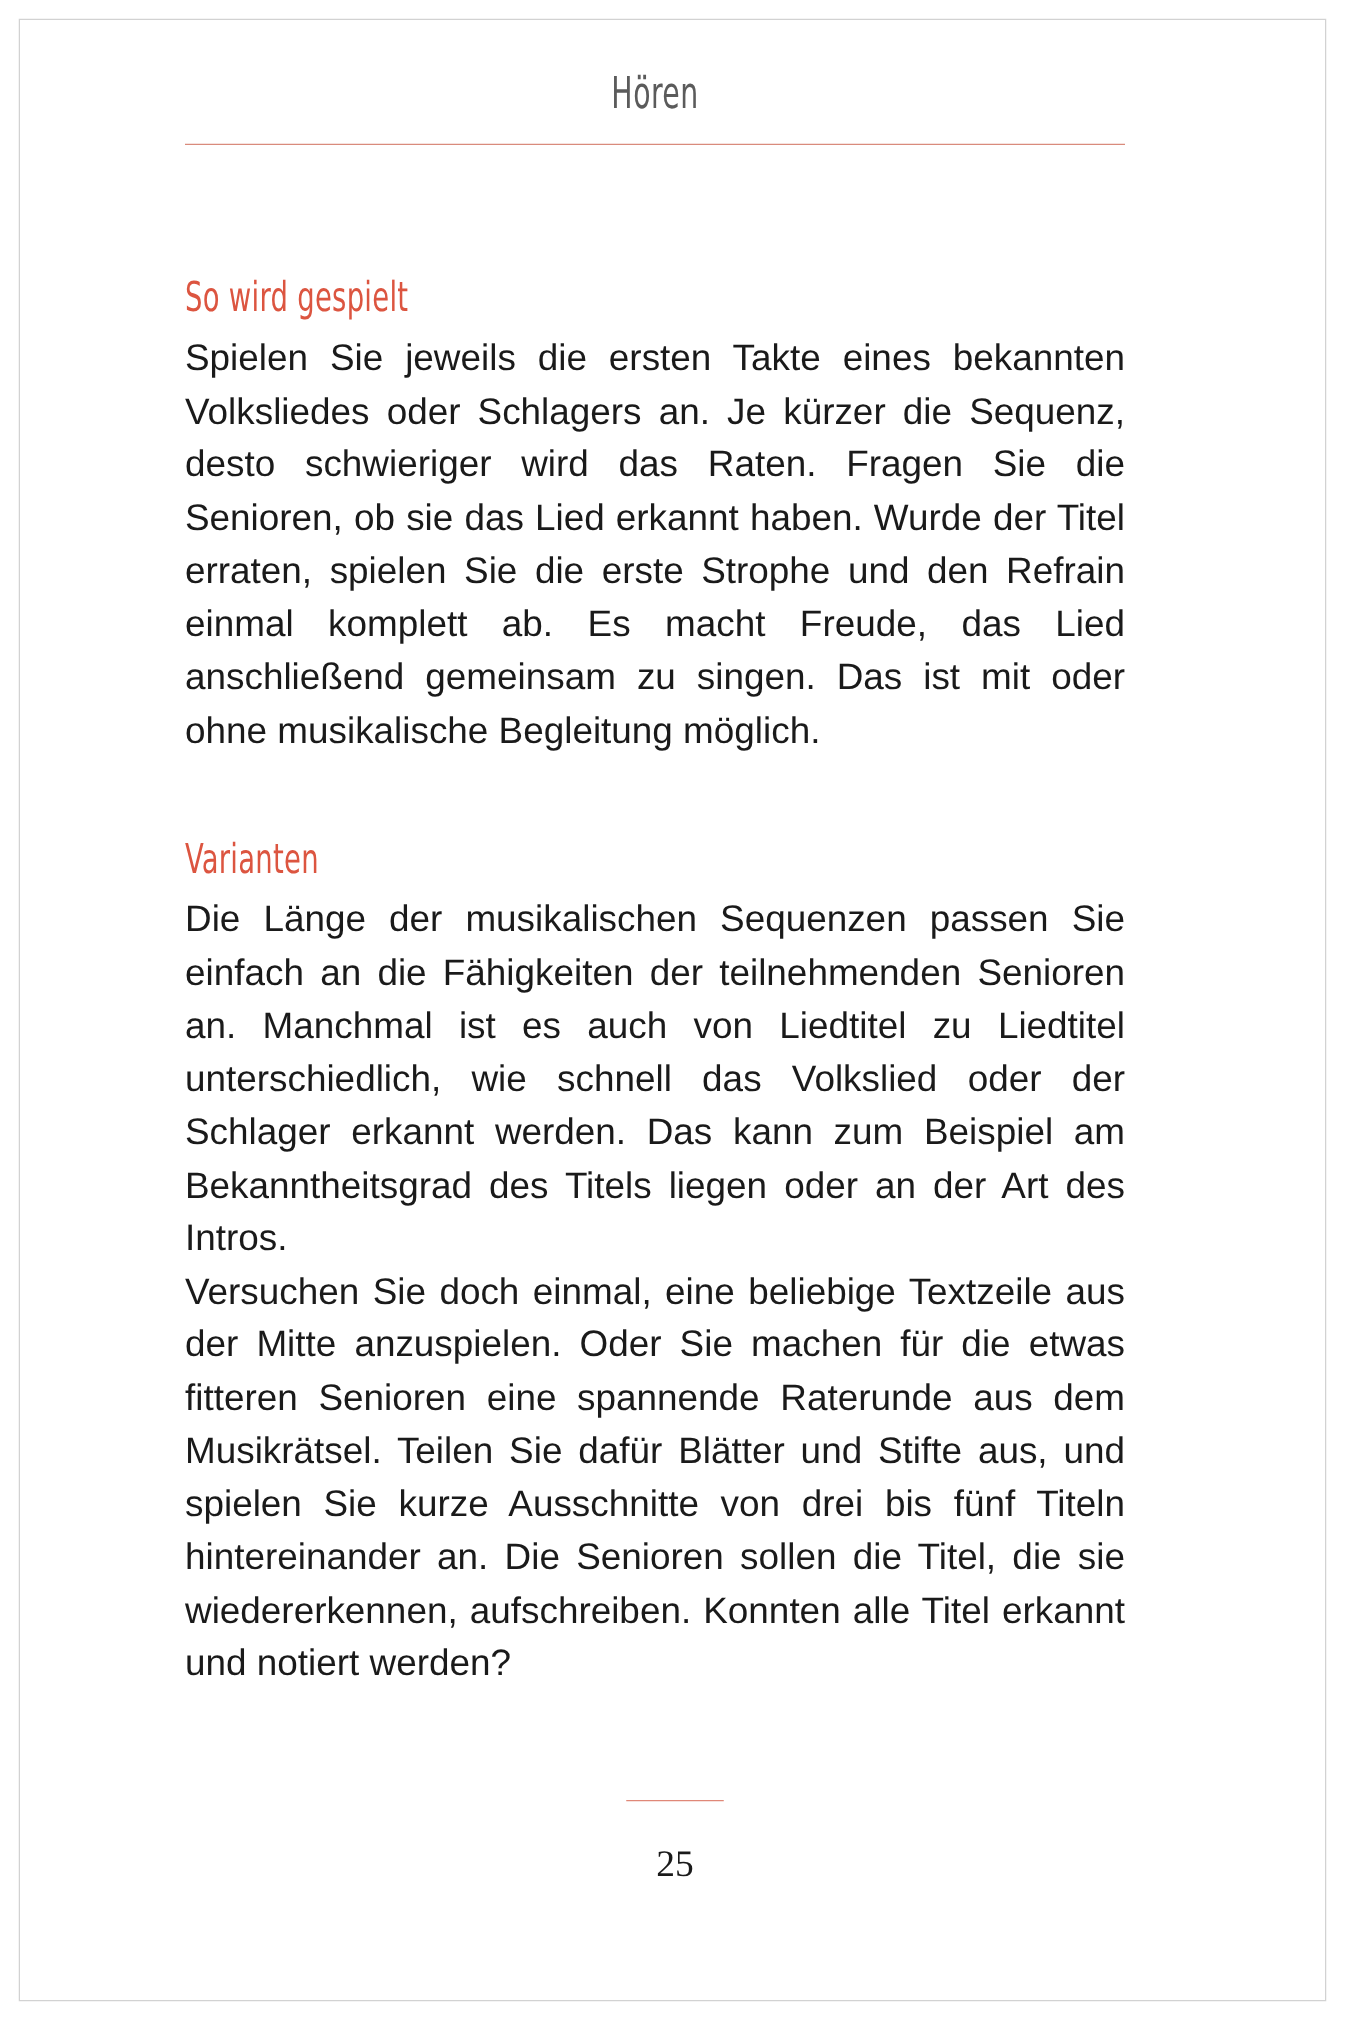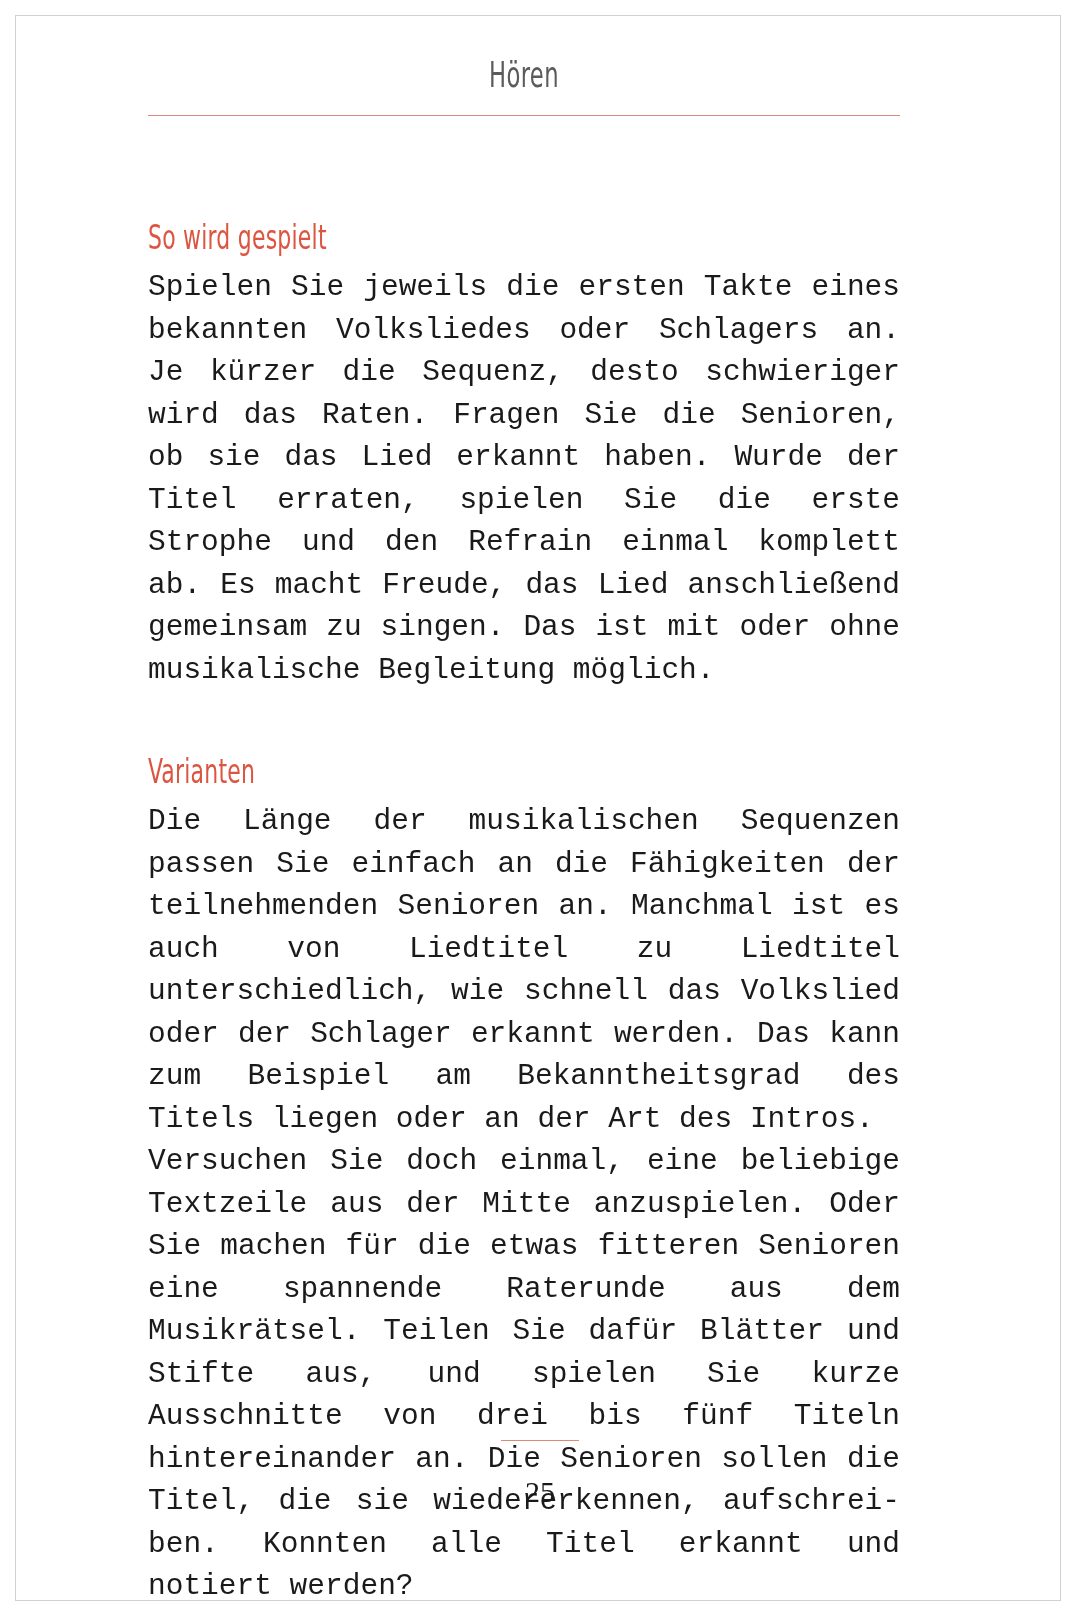--- a/index.html
+++ b/index.html
@@ -73,21 +73,21 @@
   .h-so-wird {
     margin-top: 105px;
   }
 
   .h-varianten {
     margin-top: 64px;
   }
 
   
   .body-par {
-    font-family: Liberation Mono, monospace;
+    font-family: Liberation Sans, sans-serif;
     font-size: 29.5px;
     line-height: 42.5px;
     color: #1a1a1a;
     text-align: justify;
     text-justify: inter-word;
     margin: 0;
     -webkit-hyphens: manual;
     hyphens: manual;
   }
 

